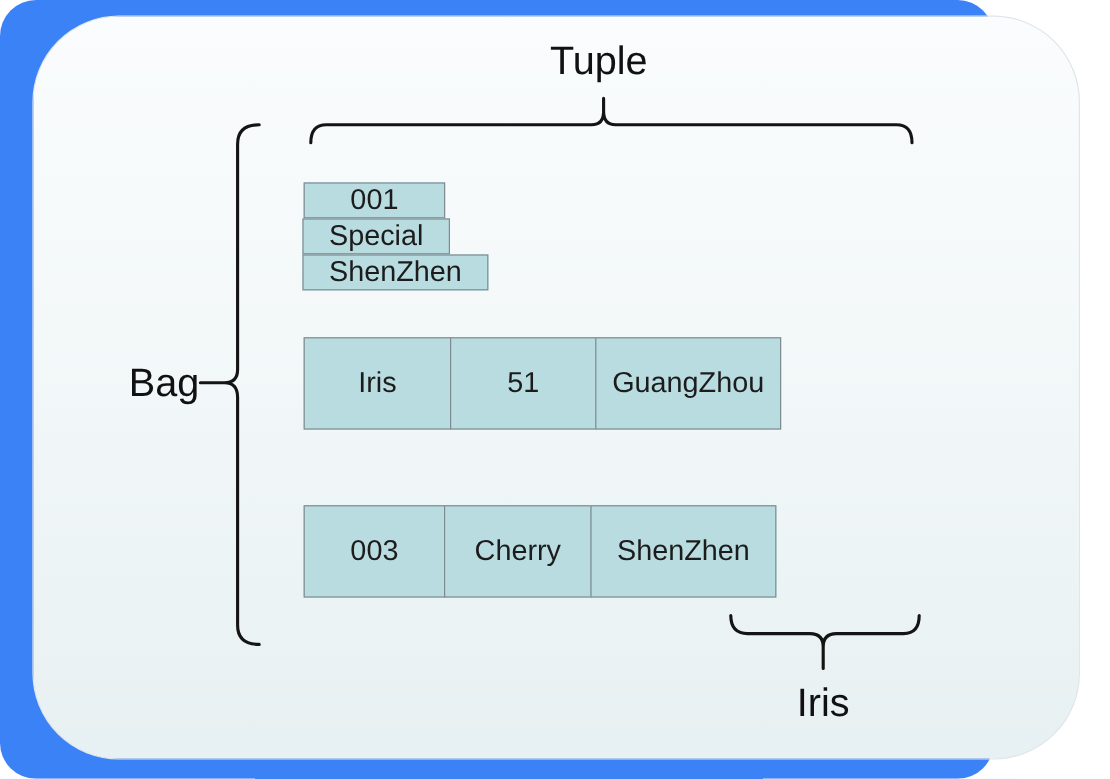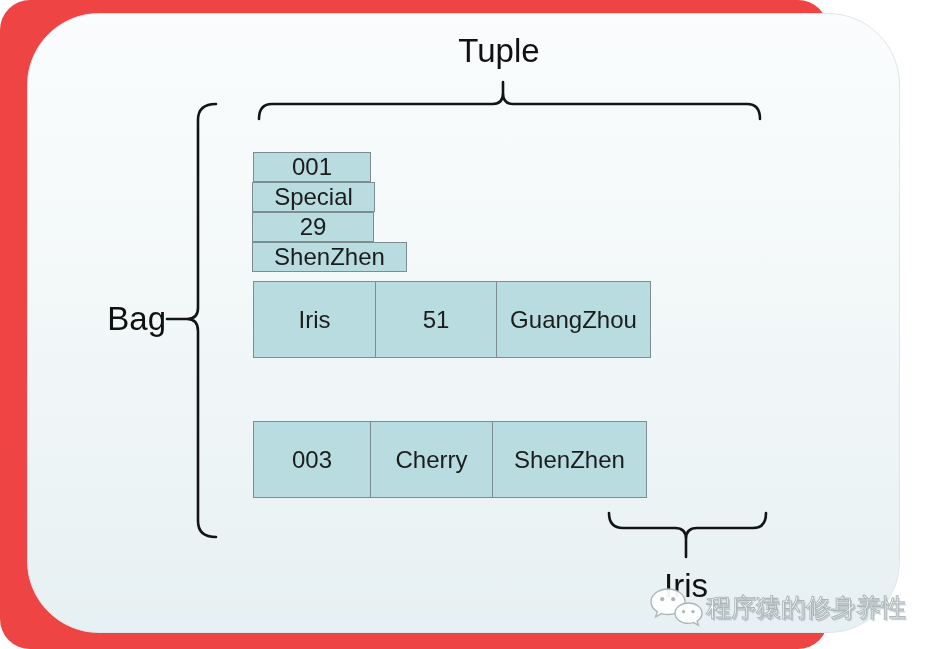--- a/index.html
+++ b/index.html
@@ -6,21 +6,21 @@
     --cell-fill:#b9dce1;
     --cell-border:#7d8c90;
     --line-color:#141414;
     --canvas-top:#fafcfd;
     --canvas-mid:#f3f8f9;
     --canvas-bottom:#e7f0f2;
   }
   *{margin:0;padding:0;box-sizing:border-box;}
   html,body{width:925px;height:649px;background:#ffffff;overflow:hidden;
     font-family:"Liberation Sans","DejaVu Sans",sans-serif;}
-  .stage{position:relative;width:828px;height:649px;background:#ef4444;border-radius:30px;}
+  .stage{position:relative;width:828px;height:649px;background:#3b82f6;border-radius:30px;}
 
   .canvas{
     position:absolute;left:27px;top:13px;width:873px;height:620px;
     border-radius:72px;
     border:1px solid #dfe6e9;
     background:linear-gradient(180deg,var(--canvas-top) 0%,var(--canvas-mid) 45%,var(--canvas-bottom) 100%);
   }
 
   .braces{position:absolute;left:0;top:0;width:925px;height:649px;pointer-events:none;}
   .braces path{stroke:var(--line-color);stroke-width:2.6;fill:none;
@@ -74,45 +74,29 @@
          M686 539 Q686 528 697 528 L753 528 Q766 528 766 513"></path>
   </svg>
 
   <div class="big-label label-tuple">Tuple</div>
   <div class="big-label label-bag">Bag</div>
   <div class="big-label label-field">Iris</div>
 
   <div class="tuple-row row-0">
     <div class="cell c0">001</div>
     <div class="cell c1">Special</div>
-    <div class="cell c2">29</div>
     <div class="cell c3">ShenZhen</div>
   </div>
 
   <div class="tuple-row row-1">
     <div class="cell c1">Iris</div>
     <div class="cell c2">51</div>
     <div class="cell c3">GuangZhou</div>
   </div>
 
   <div class="tuple-row row-2">
     <div class="cell c0">003</div>
     <div class="cell c1">Cherry</div>
     <div class="cell c3">ShenZhen</div>
   </div>
 
-  <div class="watermark">
-    <svg class="wm-icon" viewBox="0 0 58 48" xmlns="http://www.w3.org/2000/svg">
-      <g fill="#ffffff" stroke="#aab4b6" stroke-width="1.4">
-        <path d="M22 3 C12.5 3 5 8.6 5 15.7 C5 19.8 7.4 23.3 11.2 25.6 L9.6 30.8 L15.6 27.6 C17.6 28.2 19.7 28.5 22 28.5 C31.5 28.5 39 22.8 39 15.7 C39 8.6 31.5 3 22 3 Z"></path>
-        <path d="M42.5 17 C35 17 29 21.5 29 27.2 C29 32.9 35 37.4 42.5 37.4 C44.3 37.4 46 37.1 47.6 36.6 L52.4 39.2 L51.1 35 C54.1 33.1 56 30.3 56 27.2 C56 21.5 50 17 42.5 17 Z"></path>
-      </g>
-      <g fill="#aab4b6" stroke="none">
-        <circle cx="16.2" cy="13.2" r="2.1"></circle>
-        <circle cx="27.2" cy="13.2" r="2.1"></circle>
-        <circle cx="37.6" cy="25.6" r="1.7"></circle>
-        <circle cx="47.0" cy="25.6" r="1.7"></circle>
-      </g>
-    </svg>
-    <span class="wm-text">程序猿的修身养性</span>
-  </div>
 
 </div>
 
 </body></html>

